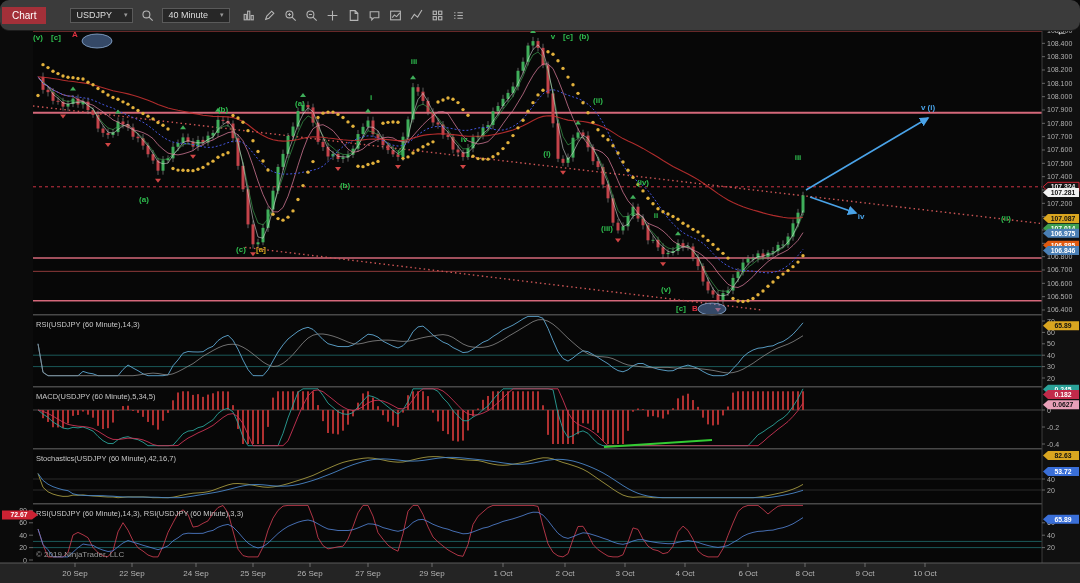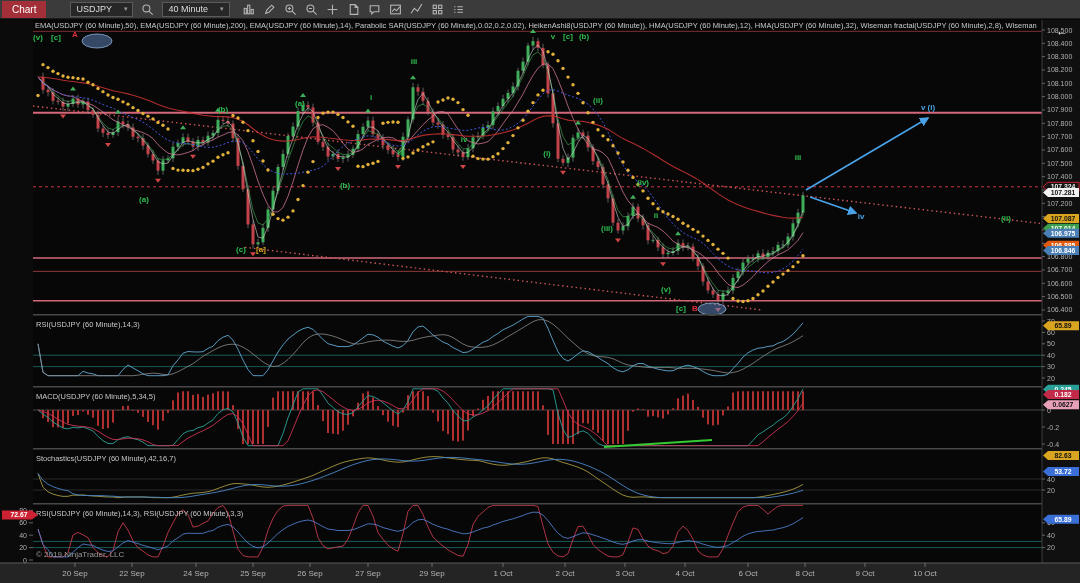--- a/index.html
+++ b/index.html
@@ -1,20 +1,20 @@
 <!DOCTYPE html>
 <html><head>
 <meta charset="utf-8">
 <style>
   html,body{margin:0;padding:0;background:#444;}
   #app{position:relative;width:1080px;height:583px;background:#080808;overflow:hidden;
        font-family:"Liberation Sans",sans-serif;}
-  #toolbar{position:absolute;top:0;left:0;right:0;height:19px;background:#3b3b3b;
+  #toolbar{position:absolute;top:0;left:0;right:0;height:31px;background:#3b3b3b;
            border-bottom:1px solid #1d1d1d;display:flex;align-items:center;gap:8px;
-           padding-left:2px;box-sizing:border-box;z-index:5;}
+           padding-left:2px;box-sizing:border-box;z-index:5;border-radius:9px;}
   .tab{background:#a33039;color:#fff;font-size:10px;line-height:17px;height:17px;
        padding:0 10px;margin-right:16px;}
   .sel{display:flex;align-items:center;background:#272727;border:1px solid #5a5a5a;
        color:#ddd;font-size:9px;height:13px;padding:0 5px;gap:12px;}
   .chev{font-size:7px;color:#999;}
   .tico-wrap{display:flex;align-items:center;}
   .tico *{stroke:#b5b5b5;fill:none;stroke-width:1;}
   #iconrow{display:flex;gap:8px;align-items:center;margin-left:4px;}
   #ind-label{position:absolute;top:21px;left:35px;right:42px;color:#c9c9c9;font-size:7.5px;
              white-space:nowrap;overflow:hidden;z-index:4;letter-spacing:0;}

